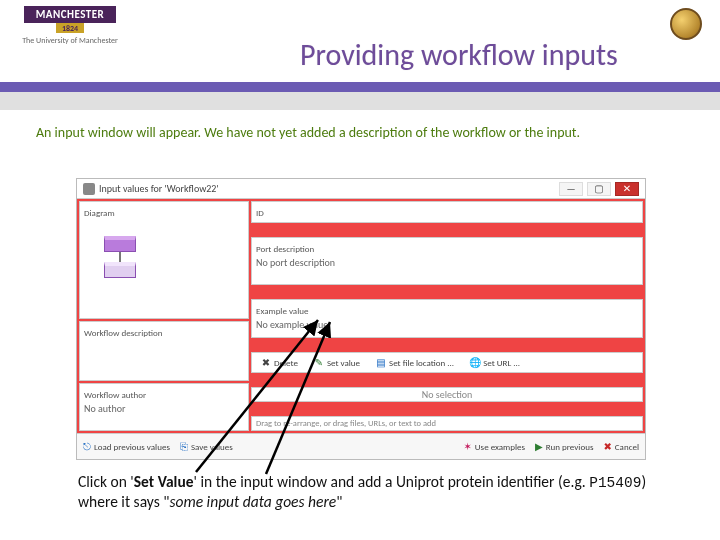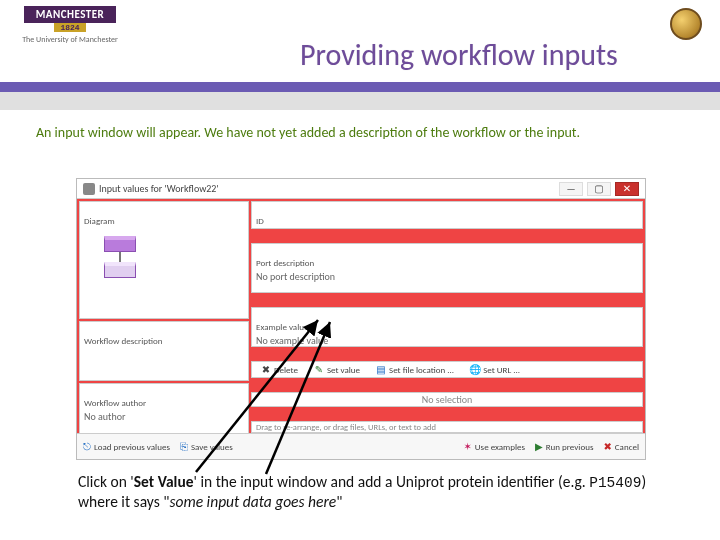--- a/index.html
+++ b/index.html
@@ -10,21 +10,21 @@
     position: relative;
     overflow: hidden;
   }
   
   .header-logo {
     position: absolute; left: 10px; top: 6px;
     width: 120px; height: 38px;
     display: flex; flex-direction: column; align-items: center; justify-content: center;
   }
   .header-logo .main { background:#4a235a; color:#fff; font-size:11px; font-weight:bold; padding:2px 12px; letter-spacing:0.5px; }
-  .header-logo .year { background:#c9a227; color:#4a235a; font-size:8px; font-weight:bold; padding:0 6px;font-family:Liberation Mono, monospace; }
+  .header-logo .year { background:#c9a227; color:#4a235a; font-size:8px; font-weight:bold; padding:0 6px; }
   .header-logo .sub { font-size:8px; color:#666; margin-top:2px; }
   .header-seal {
     position: absolute; right:18px; top:8px;
     width:32px; height:32px; border-radius:50%;
     background: radial-gradient(circle at 35% 35%, #f4d06f 0%, #b5872e 70%, #6e4c1e 100%);
     border:2px solid #6e4c1e;
   }
   .slide-title {
     position:absolute; left:300px; top:36px; right:20px;
     font-size:30px; color:#6e4c9a; font-weight:400;
@@ -64,21 +64,21 @@
   }
   .shot .titlebar .wbtn.close { background:#c9302c; color:#fff; border-color:#a52824; }
   .shot .body {
     position:absolute; top:20px; left:0; right:0; bottom:26px;
     display:flex;
   }
   
   .lcol {
     width:174px; display:flex; flex-direction:column; gap:2px; padding:2px;
   }
-  .panel { background:#fff; border:1px solid #ccc; padding:13px 4px; }
+  .panel { background:#fff; border:1px solid #ccc; padding:5px 4px; }
   .panel .ptitle { font-size:9px; color:#555; margin-bottom:2px; }
   .panel .pbody { font-size:10px; color:#666; }
   .diagpanel { flex:0 0 118px; position:relative; }
   .diagpanel .inputbox {
     position:absolute; left:24px; top:34px; width:32px; height:16px;
     background:#b97bdc; border:1px solid #8a4fb1; border-top:4px solid #d7a8ee;
   }
   .diagpanel .outputbox {
     position:absolute; left:24px; top:60px; width:32px; height:16px;
     background:#e1cff0; border:1px solid #8a4fb1; border-top:4px solid #f1e4fb;

